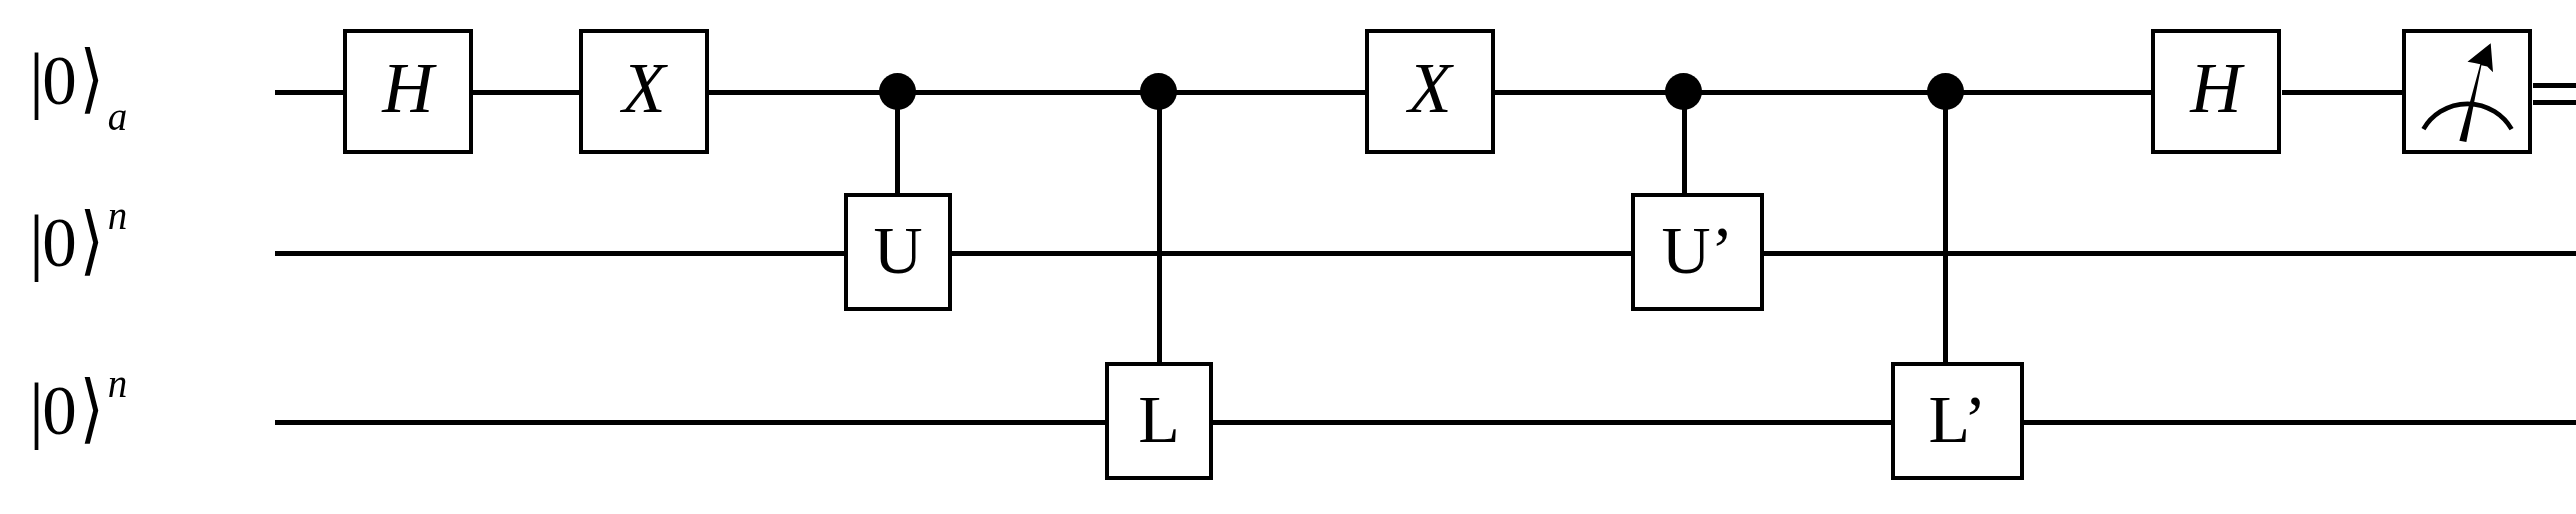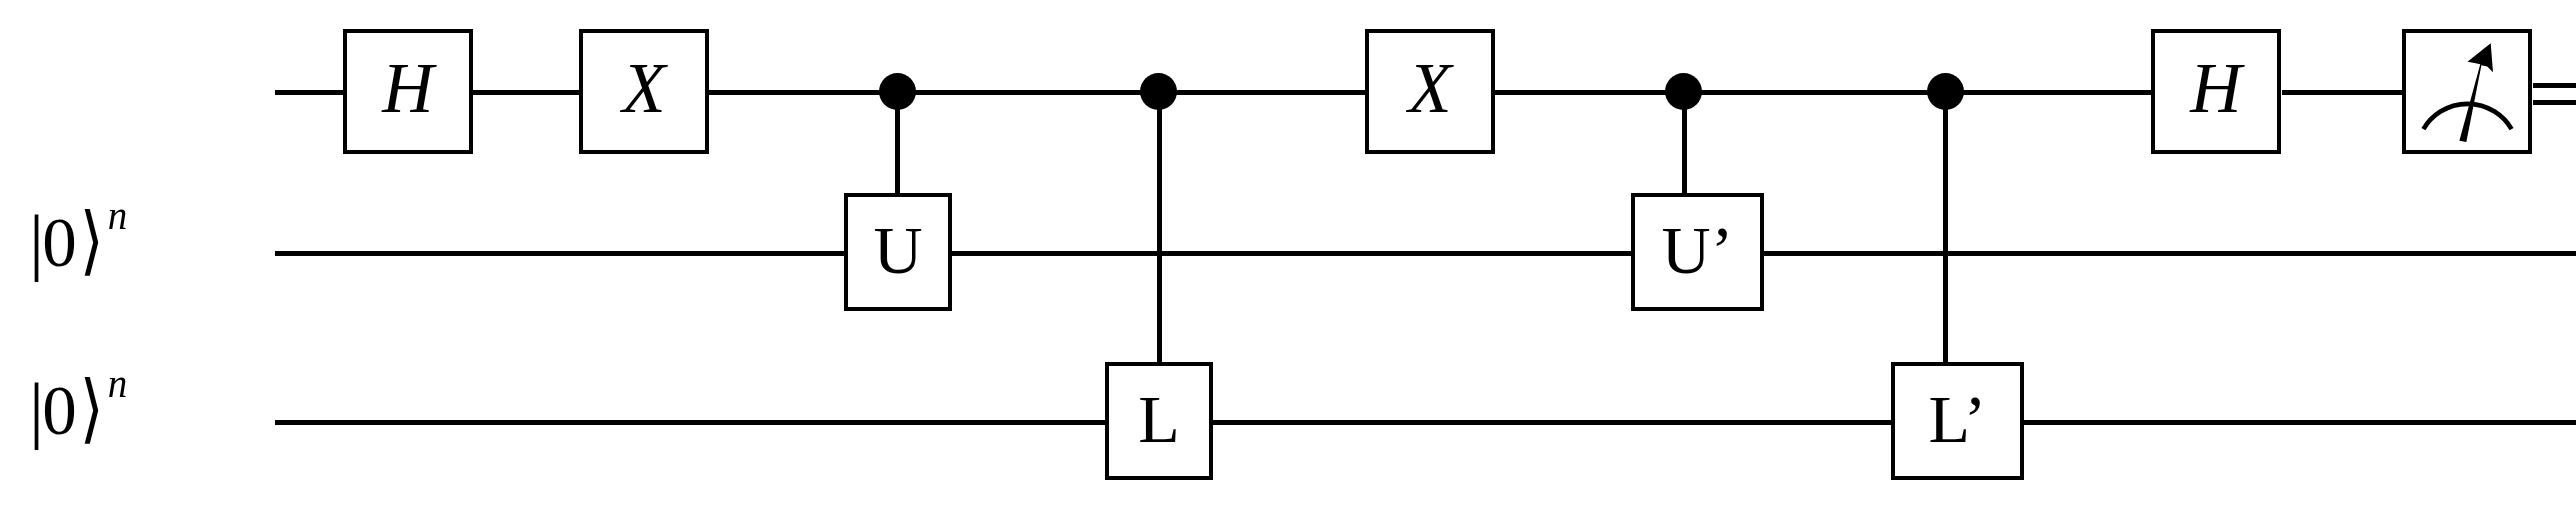--- a/index.html
+++ b/index.html
@@ -94,20 +94,21 @@
     border-radius: 50%;
   }
   .meter-svg {
     display: block;
   }
 </style>
 </head>
 <body>
 
 <div id="circuit-root">
+    <div class="ket-label" style="left: 29px; top: 41px;"><span class="ket-bar">|</span><span class="ket-zero">0</span><span class="ket-angle">⟩</span><span class="ket-sub">a</span></div>
     <div class="ket-label" style="left: 29px; top: 203px;"><span class="ket-bar">|</span><span class="ket-zero">0</span><span class="ket-angle">⟩</span><span class="ket-sup">n</span></div>
     <div class="ket-label" style="left: 29px; top: 371px;"><span class="ket-bar">|</span><span class="ket-zero">0</span><span class="ket-angle">⟩</span><span class="ket-sup">n</span></div>
     <div class="wire" style="left: 275px; top: 90px; width: 69px;"></div>
     <div class="wire" style="left: 473px; top: 90px; width: 108px;"></div>
     <div class="wire" style="left: 709px; top: 90px; width: 658px;"></div>
     <div class="wire" style="left: 1495px; top: 90px; width: 658px;"></div>
     <div class="wire" style="left: 2282px; top: 90px; width: 123px;"></div>
     <div class="wire" style="left: 275px; top: 251px; width: 571px;"></div>
     <div class="wire" style="left: 952px; top: 251px; width: 680px;"></div>
     <div class="wire" style="left: 1764px; top: 251px; width: 812px;"></div>

